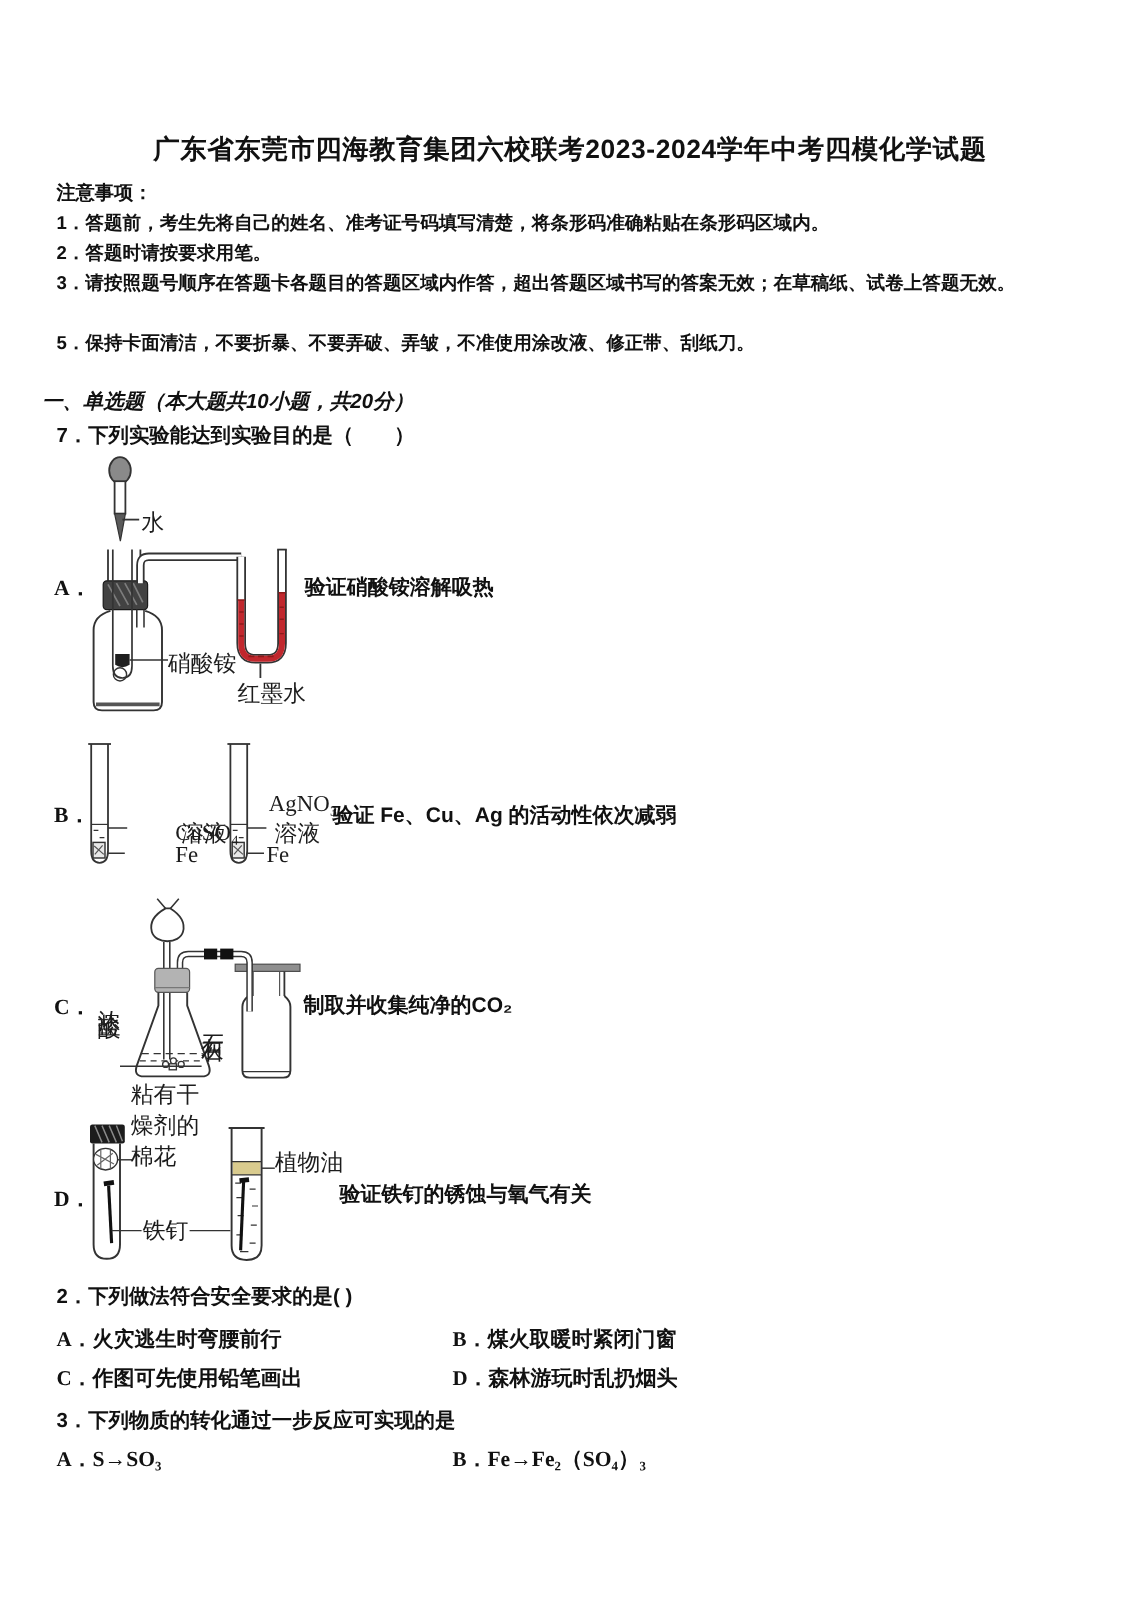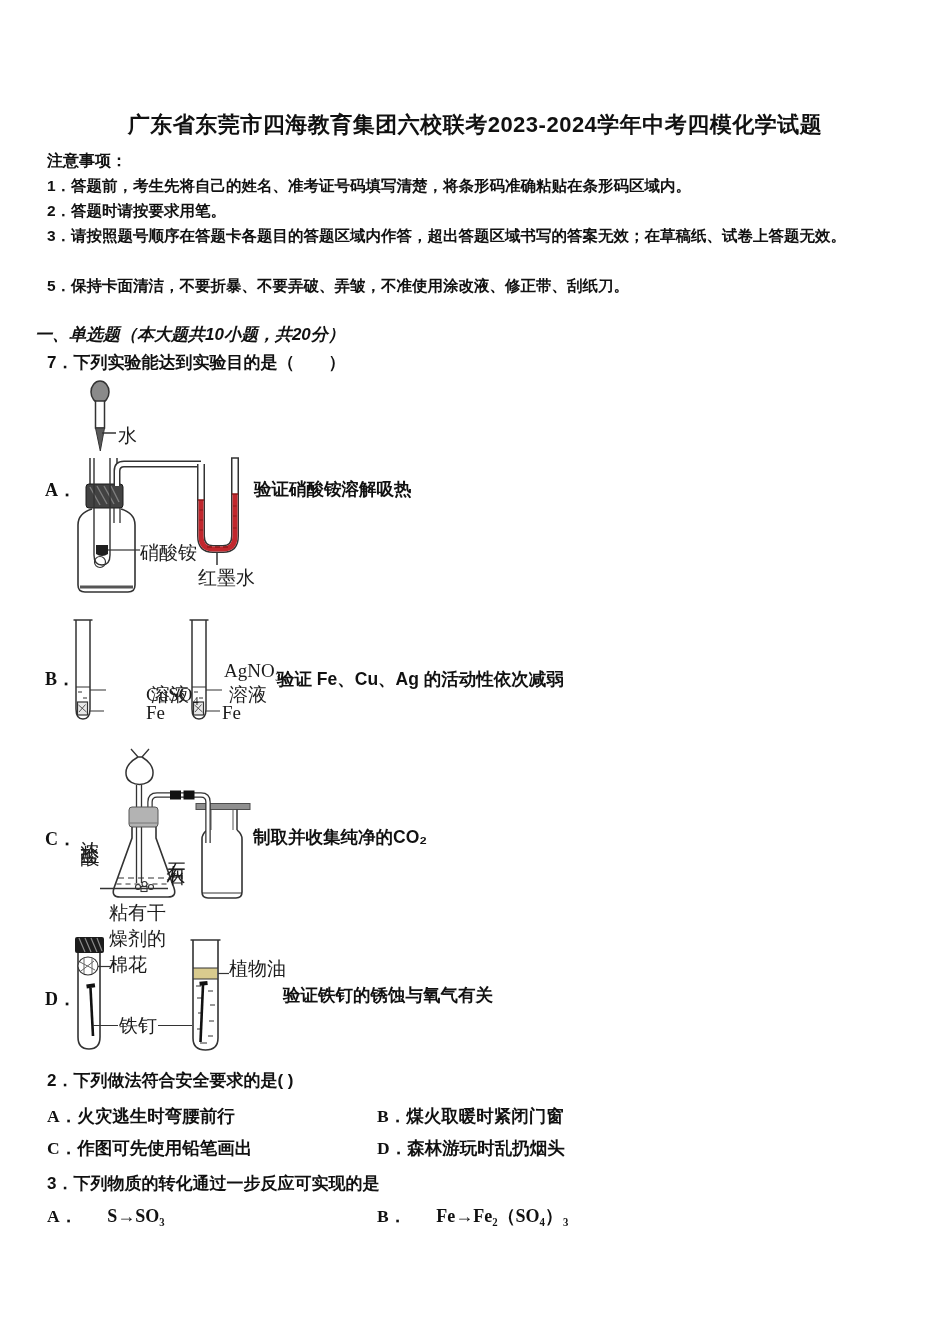--- a/index.html
+++ b/index.html
@@ -15,21 +15,21 @@
   .notice-item { left:47px; font-size:15.5px; font-weight:600; }
   .sec-head { top:323px; left:35px; font-size:17px; font-weight:700;font-style:italic; }
   .stem { left:47px; font-size:17px; font-weight:600; }
   .opt-letter { font-size:18px; font-weight:700; font-family:"Liberation Serif","DejaVu Serif",serif; }
   .purpose { font-size:17.5px; font-weight:700; }
   .dlabel { font-size:19px; font-weight:400; color:#1c1c1c; }
   .serif { font-family:"Liberation Serif","DejaVu Serif",serif; }
   .vert { writing-mode:vertical-rl; text-orientation:upright; letter-spacing:3px; line-height:18px; }
   .opt-line { font-size:17.5px; font-weight:600;text-align:right; }
   .opt-line .opt-letter { font-size:17.5px; }
-  .formula { font-family:"Liberation Serif","DejaVu Serif",serif; font-weight:700; font-size:18px;margin-left:30px; }
+  .formula { font-family:"Liberation Serif","DejaVu Serif",serif; font-weight:700; font-size:18px; }
   .cotton-label { line-height:26px; white-space:pre-line; }
   svg { position:absolute; overflow:visible; }
 </style>
 </head>
 <body>
 
 <div class="page">
 
   <div class="abs title">广东省东莞市四海教育集团六校联考2023-2024学年中考四模化学试题</div>
   <div class="abs notice-head">注意事项：</div>

